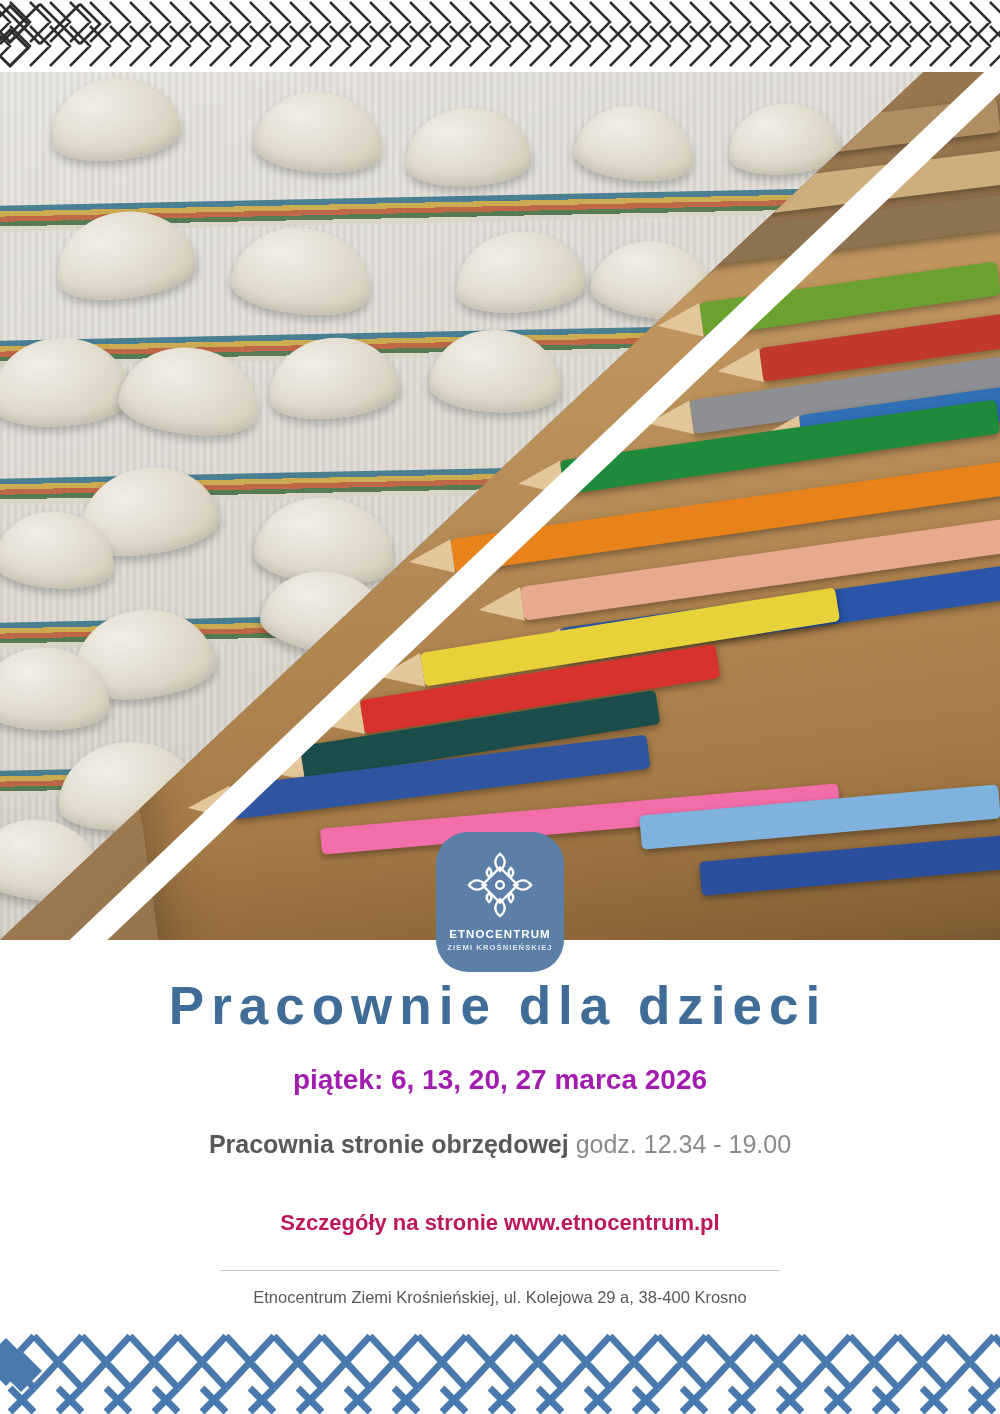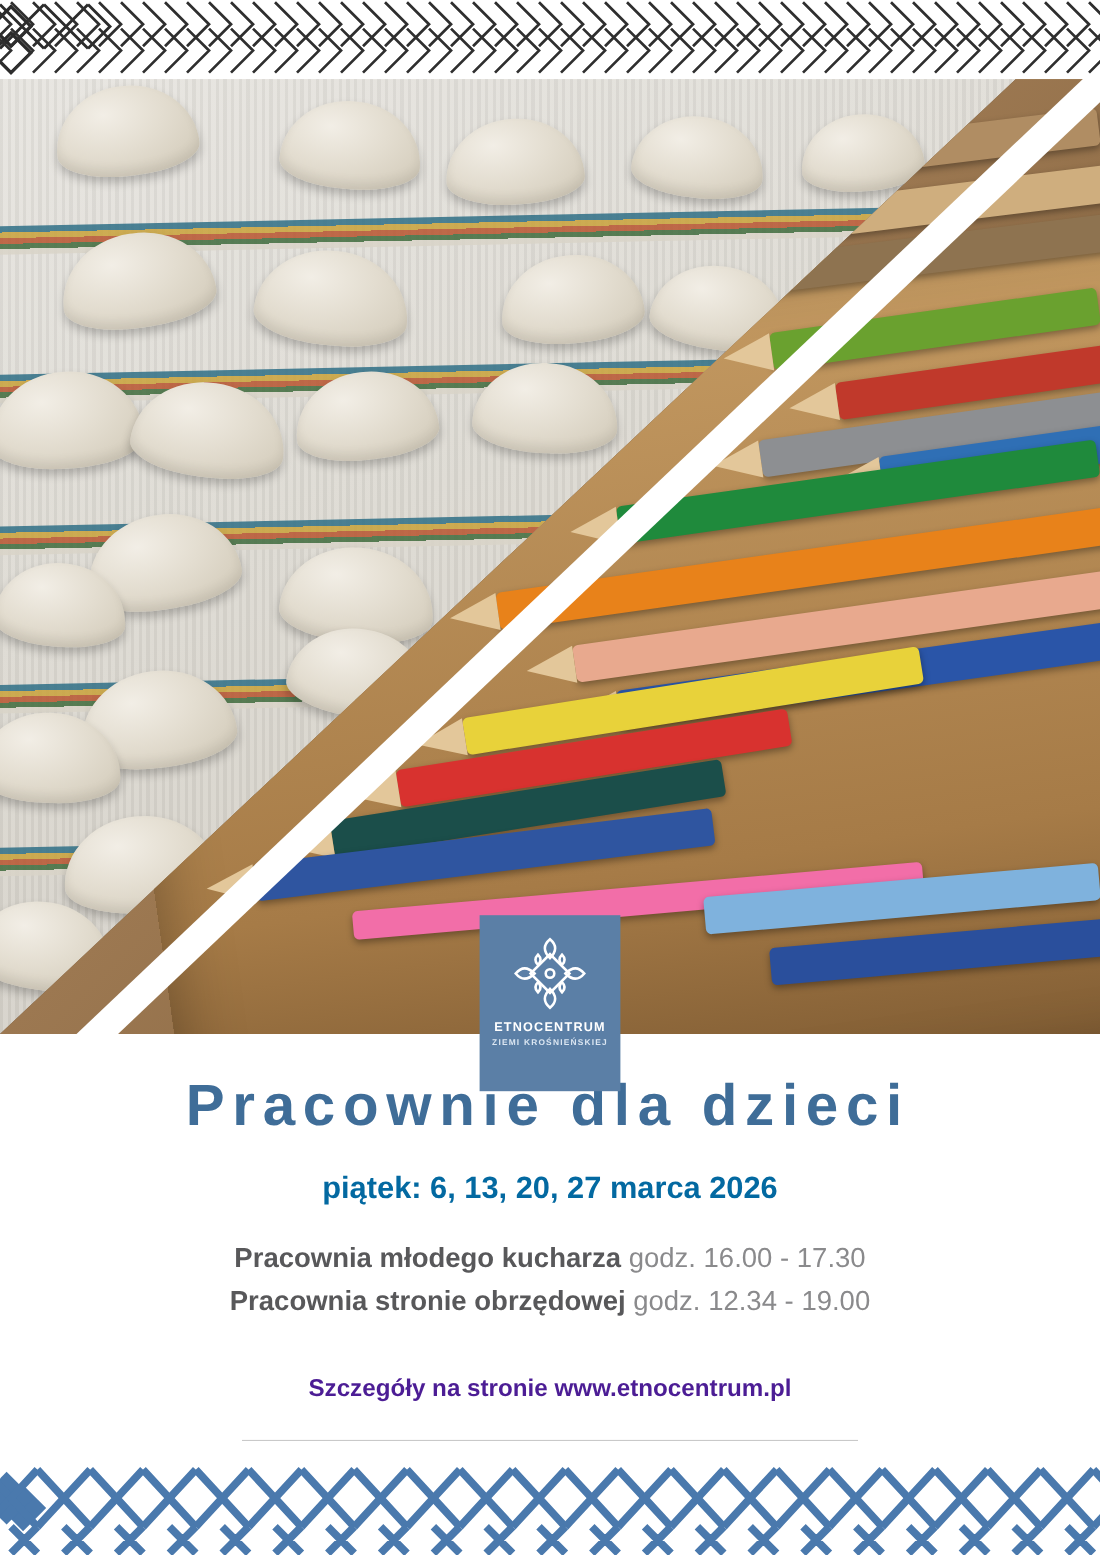--- a/index.html
+++ b/index.html
@@ -116,29 +116,30 @@
     z-index: 6;
   }
 
   
   .logo {
     position: absolute;
     left: 50%;
     transform: translateX(-50%);
     top: 832px;
     width: 128px;
-    height: 160px;
+    height: 140px;
     background: #5b7fa6;
     z-index: 8;
     display: flex;
     flex-direction: column;
     align-items: center;
     justify-content: flex-start;
     padding-top: 14px;
     box-sizing: border-box;
+    border-radius: 32px;
   }
   .logo .mark { width: 78px; height: 78px; }
   .logo .logo-name {
     color: #ffffff;
     font-size: 11.5px;
     letter-spacing: 1.1px;
     font-weight: 700;
     margin-top: 4px;
     text-align: center;
     line-height: 1.15;
@@ -161,37 +162,37 @@
     text-align: center;
   }
   .title {
     color: #3f6d98;
     font-size: 53px;
     font-weight: 700;
     letter-spacing: 7px;
     margin: 0 4px 28px 0;
   }
   .dates {
-    color: #0369a1;
+    color: #a21caf;
     font-size: 28px;
     font-weight: 700;
     margin: 0 0 32px 0;
   }
   .workshop {
     font-size: 25px;
     color: #8a8a8c;
     margin: 0 0 5px 0;
     line-height: 1.35;
   }
   .workshop b {
     color: #58585a;
     font-weight: 700;
   }
   .details {
-    color: #4c1d95;
+    color: #be185d;
     font-size: 22px;
     font-weight: 700;
     margin: 48px 0 0 0;
   }
   .rule {
     width: 560px;
     height: 1px;
     background: #c9c9c9;
     margin: 34px auto 0 auto;
   }
@@ -306,24 +307,20 @@
   <div class="logo-name">ETNOCENTRUM</div>
   <div class="logo-sub">ZIEMI KROŚNIEŃSKIEJ</div>
 </div>
 
 <div class="content">
   <h1 class="title">Pracownie dla dzieci</h1>
 
   <div class="dates">piątek: 6, 13, 20, 27 marca 2026</div>
 
   <p class="workshop">
-    <b>Pracownia młodego kucharza</b>
-    <span>godz. 16.00 - 17.30</span>
-  </p>
-  <p class="workshop">
     <b>Pracownia stronie obrzędowej</b>
     <span>godz. 12.34 - 19.00</span>
   </p>
 
   <div class="details">Szczegóły na stronie www.etnocentrum.pl</div>
 
   <div class="rule"></div>
 
   <div class="address">Etnocentrum Ziemi Krośnieńskiej, ul. Kolejowa 29 a, 38-400 Krosno</div>
 </div>

